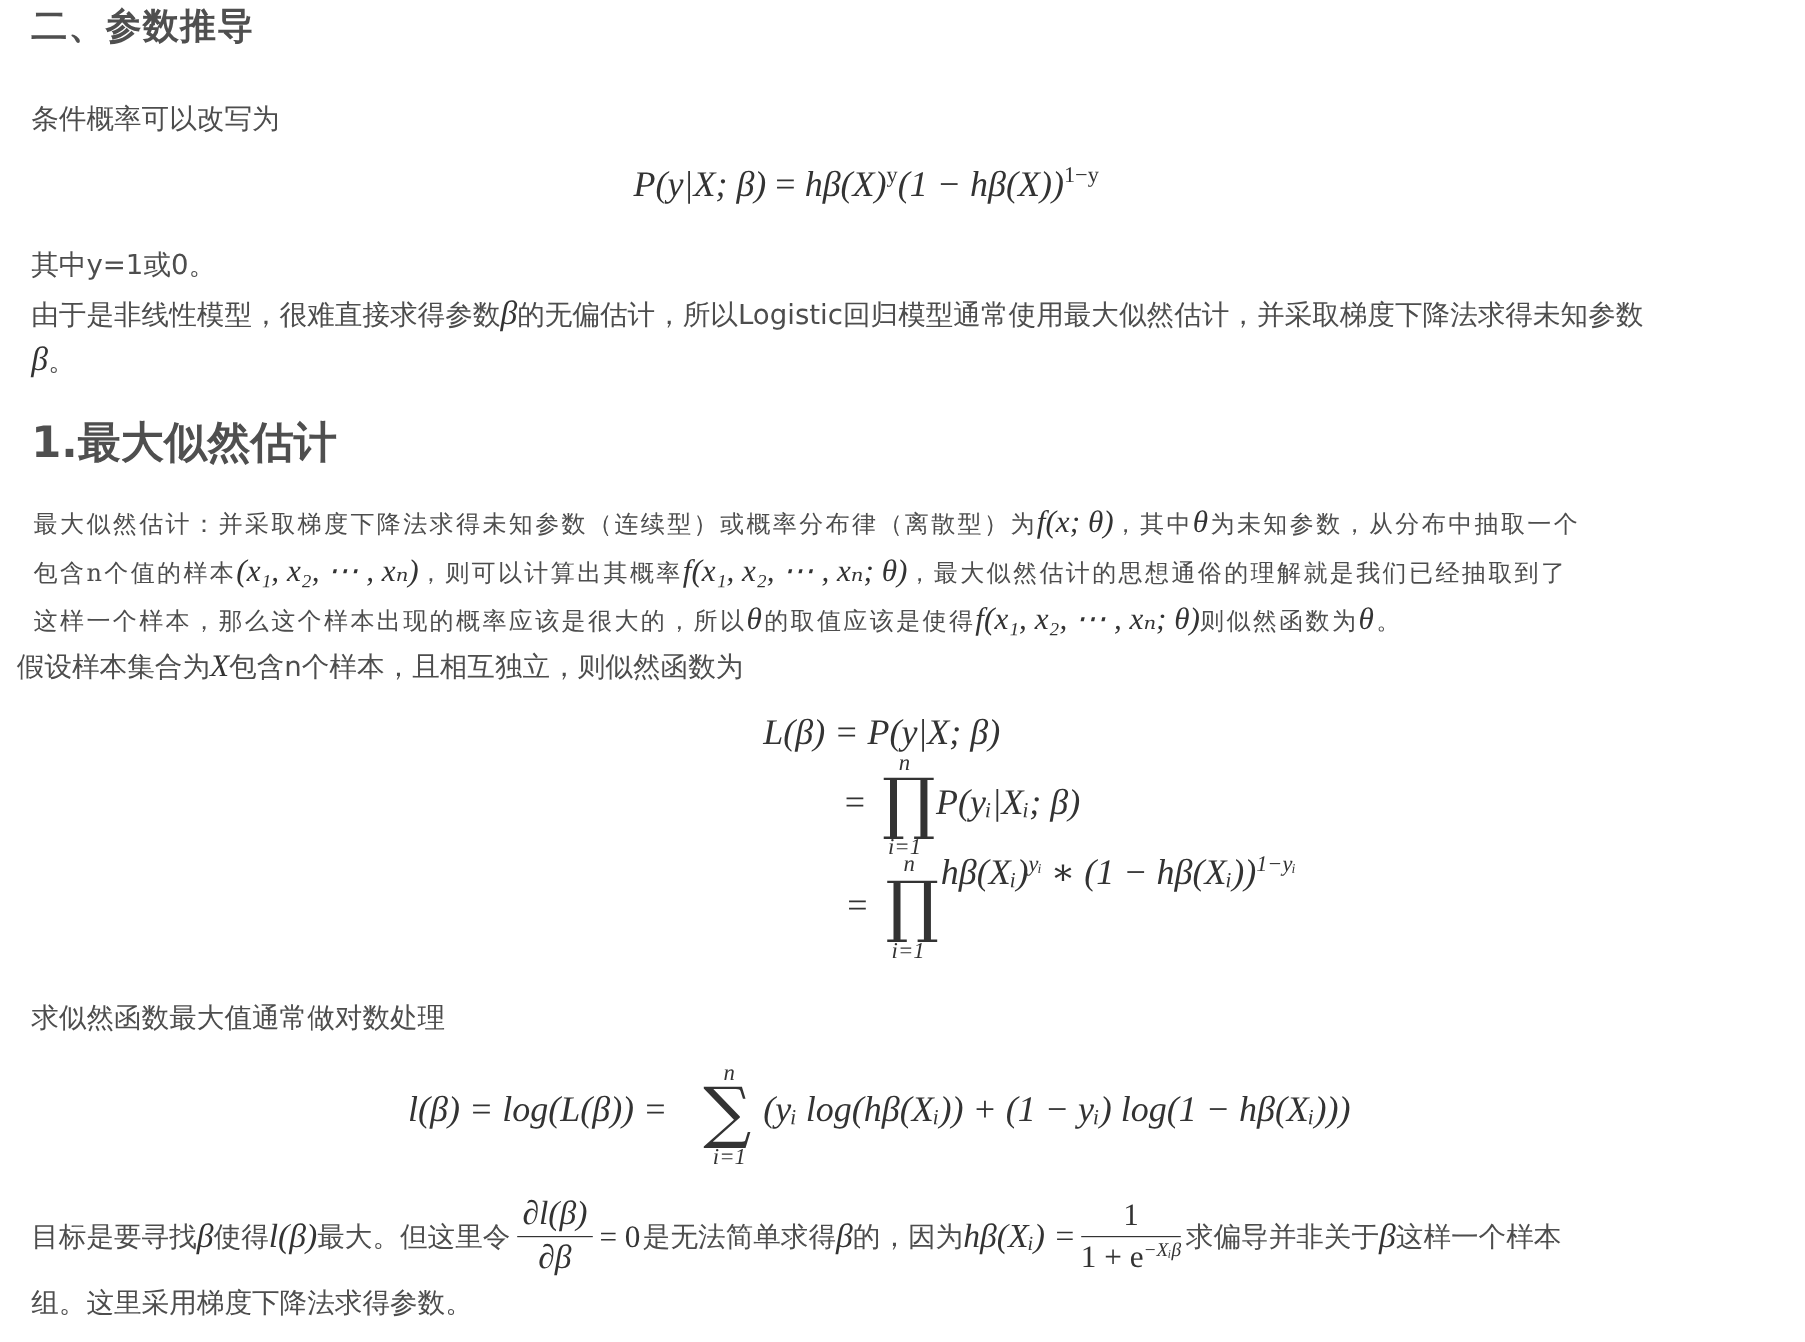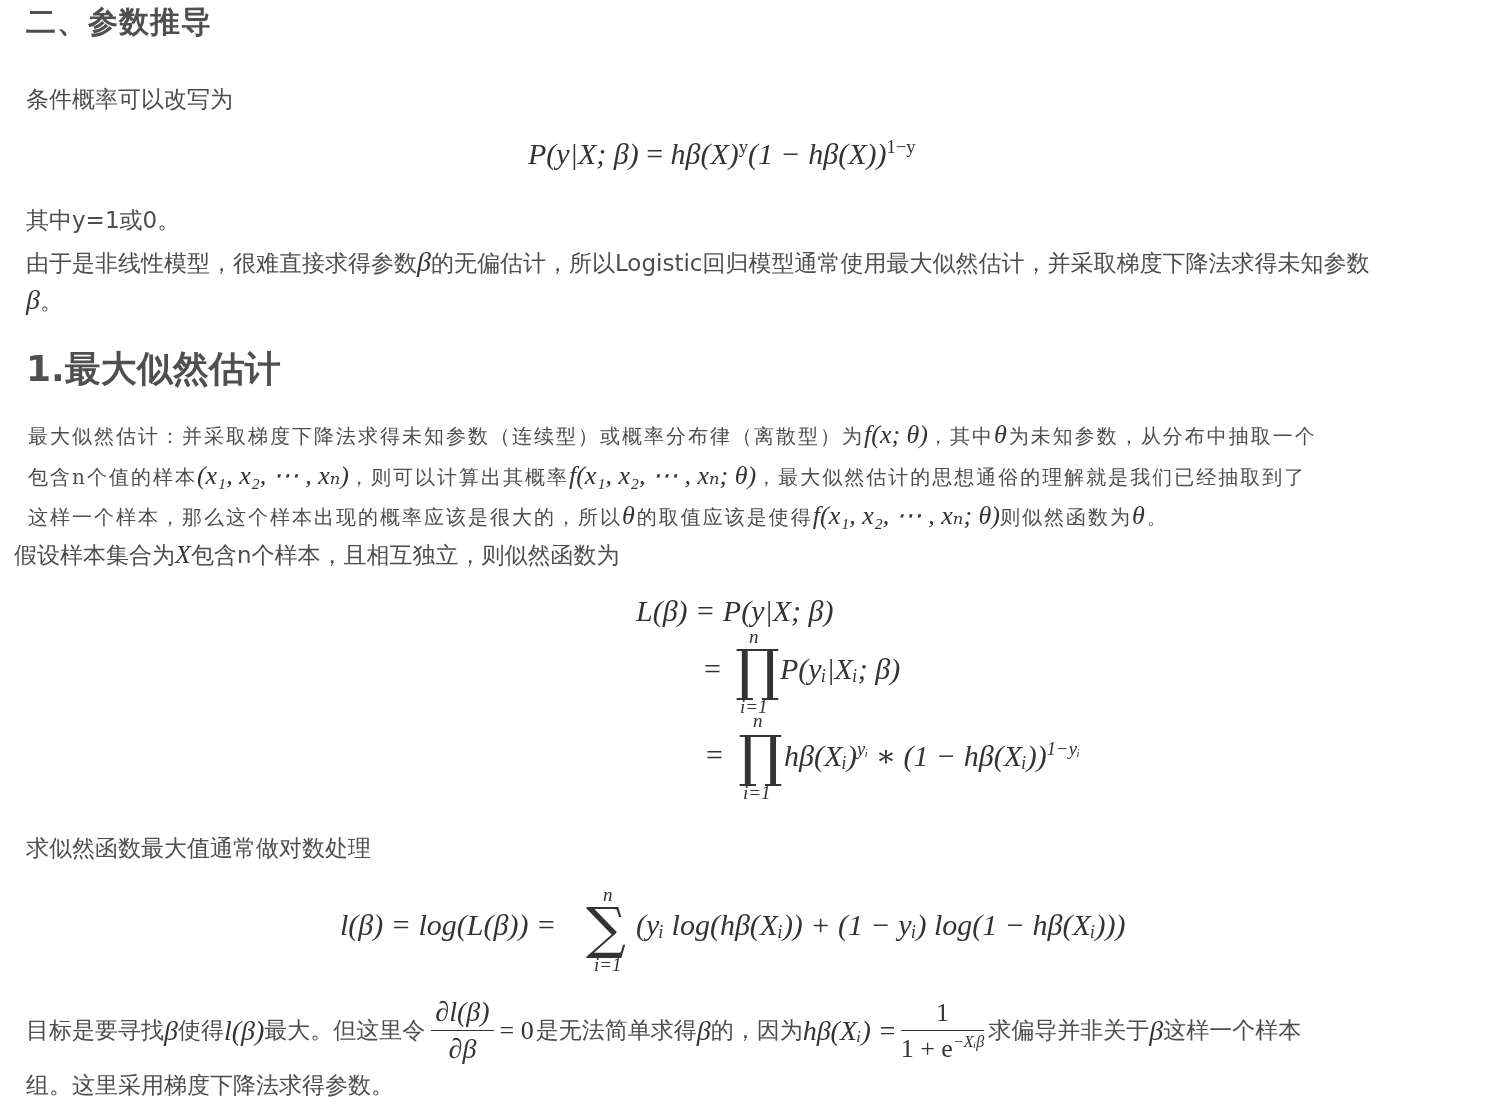--- a/index.html
+++ b/index.html
@@ -69,21 +69,21 @@
   </div>
   <div class="abs lim" style="left:749px; top:626px;">n</div>
   <div class="abs math" style="left:704px; top:652px;">=</div>
   <div class="abs bigop" style="left:735px; top:642px;">∏</div>
   <div class="abs math" style="left:780px; top:652px;"><i>P(yᵢ|Xᵢ; β)</i></div>
   <div class="abs lim" style="left:740px; top:696px;">i=1</div>
 
   <div class="abs lim" style="left:753px; top:710px;">n</div>
   <div class="abs math" style="left:706px; top:738px;">=</div>
   <div class="abs bigop" style="left:738px; top:728px;">∏</div>
-  <div class="abs math" style="left:784px; top:738px;">
+  <div class="abs math" style="left:784px; top:710px;">
     <i>hβ(Xᵢ)</i><sup><i>yᵢ</i></sup><i> ∗ (1 − hβ(Xᵢ))</i><sup><i>1−yᵢ</i></sup>
   </div>
   <div class="abs lim" style="left:743px; top:782px;">i=1</div>
 </div>
 
 <div class="abs p" style="left:26px; top:833px;">求似然函数最大值通常做对数处理</div>
 
 <div>
   <div class="abs math" style="left:340px; top:908px;"><i>l(β) = log(L(β)) =</i></div>
   <div class="abs lim" style="left:603px; top:884px;">n</div>

